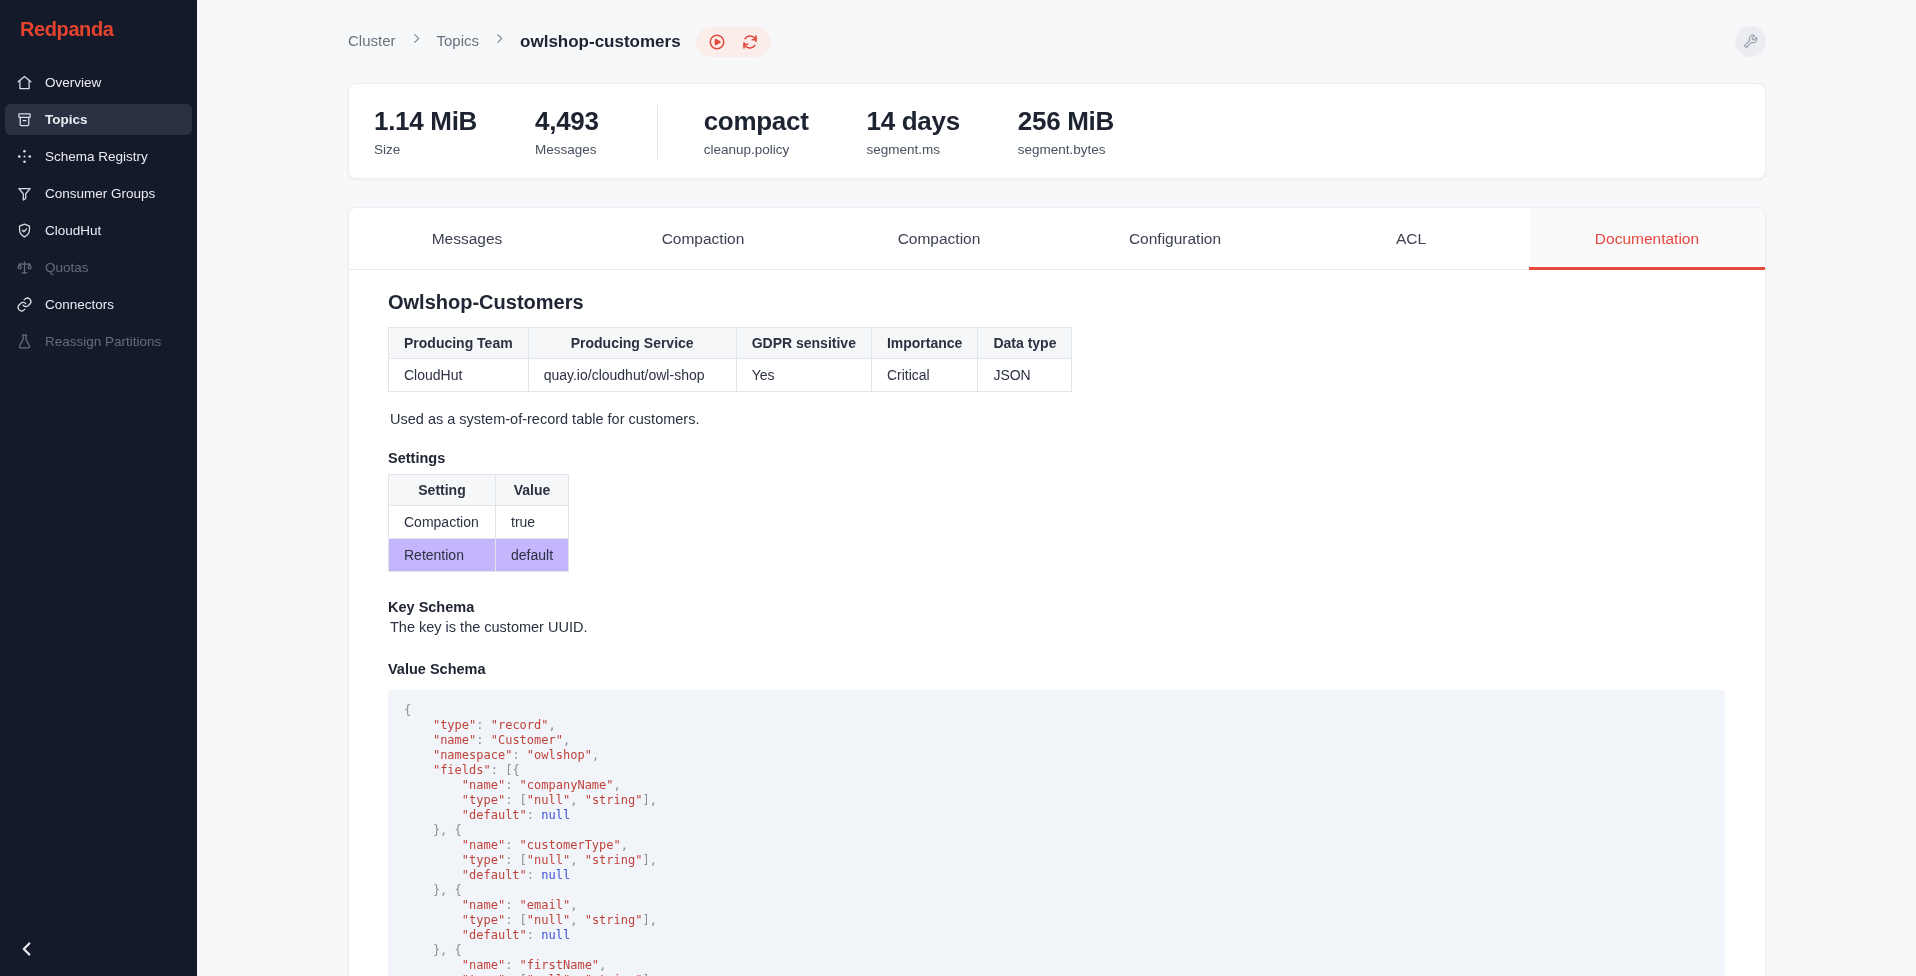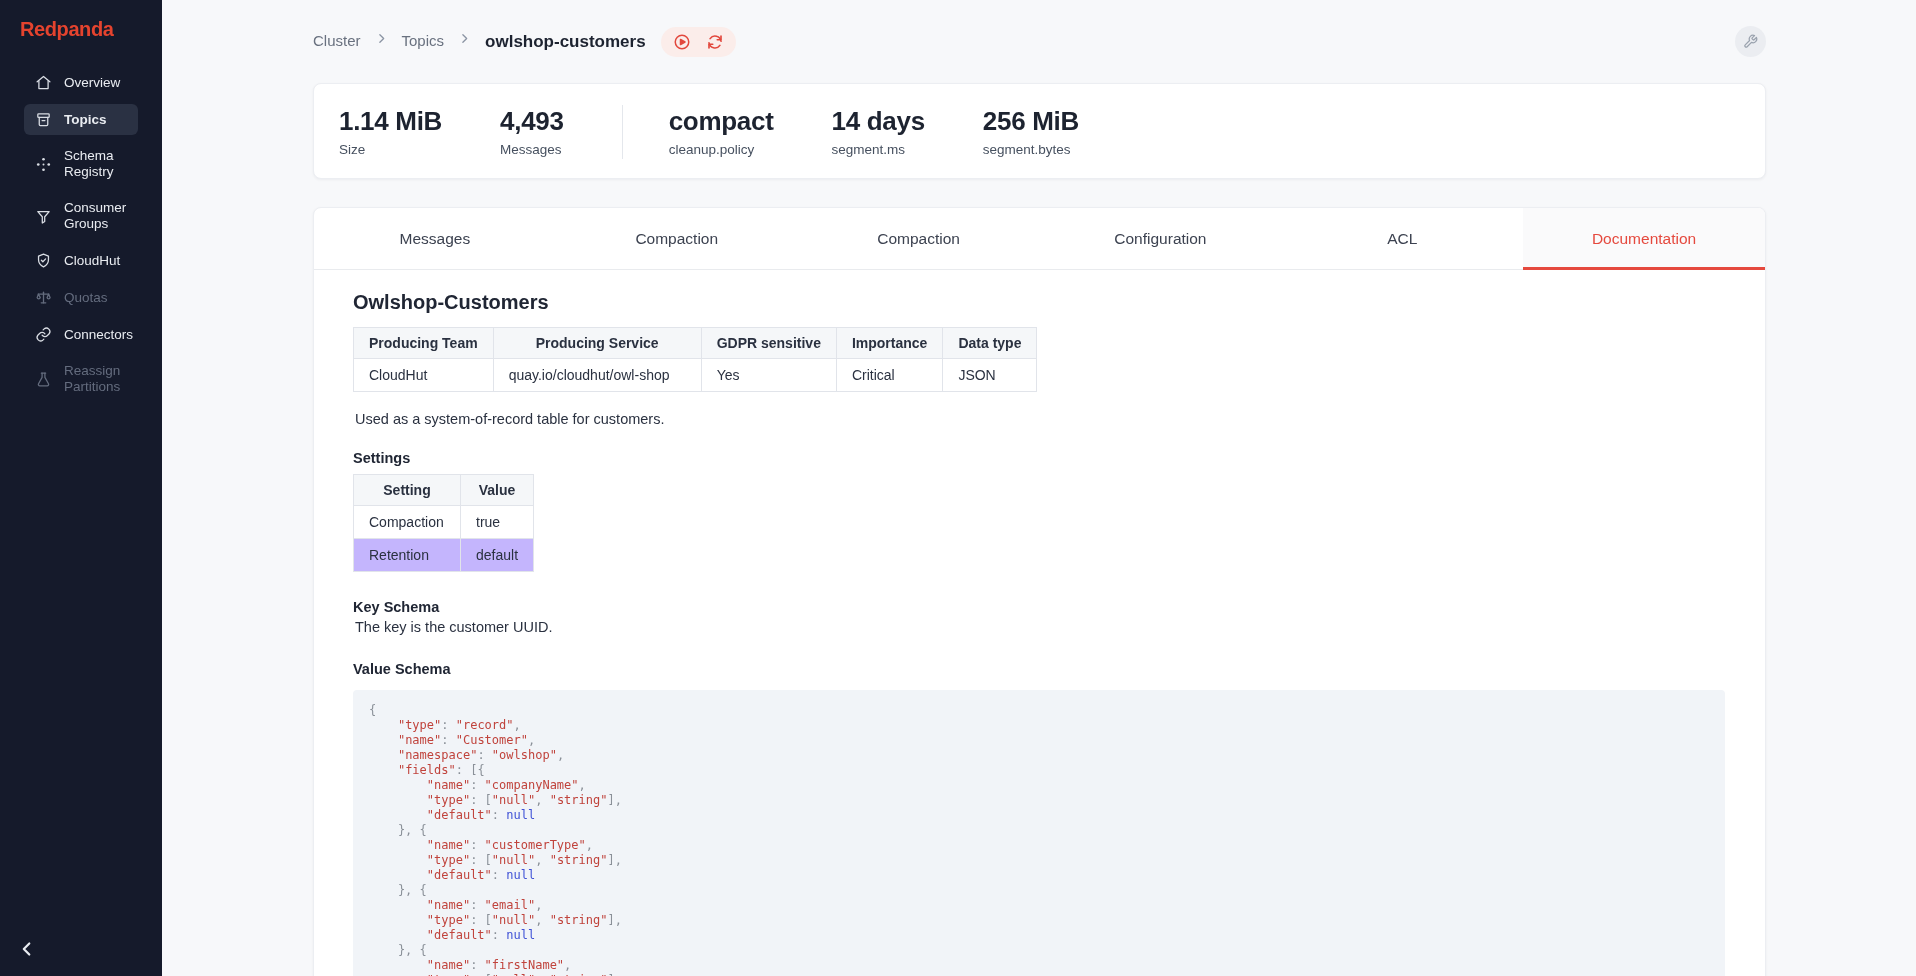--- a/index.html
+++ b/index.html
@@ -7,28 +7,28 @@
   body {
     font-family:"Liberation Sans", sans-serif;
     background:#F7F8FA;
     display:flex;
     color:#2A3140;
   }
   svg { display:block; }
 
   
   .sidebar {
-    width:162px; flex-shrink:0; background:#151A2B; color:#EFF1F4;
+    width:197px; flex-shrink:0; background:#151A2B; color:#EFF1F4;
     position:relative; display:flex; flex-direction:column;
   }
   .logo {
     color:#E5432E; font-weight:700; font-size:20px; letter-spacing:-0.4px;
     padding:18px 20px 26px 20px;
   }
-  .nav { padding:0 24px; display:flex; flex-direction:column; gap:6px; }
+  .nav { padding:0 5px; display:flex; flex-direction:column; gap:6px; }
   .nav-item {
     display:flex; align-items:center; gap:12px;
     padding:7px 11px; border-radius:6px;
     font-size:13.5px; color:#E9ECF1; cursor:pointer; line-height:16px;
   }
   .nav-item .ni-icon { width:17px; height:17px; flex-shrink:0; color:#D9DDE4; }
   .nav-item.active { background:#2A3143; font-weight:700; }
   .nav-item.muted { color:#646C7E; }
   .nav-item.muted .ni-icon { color:#646C7E; }
   .collapse-btn {

